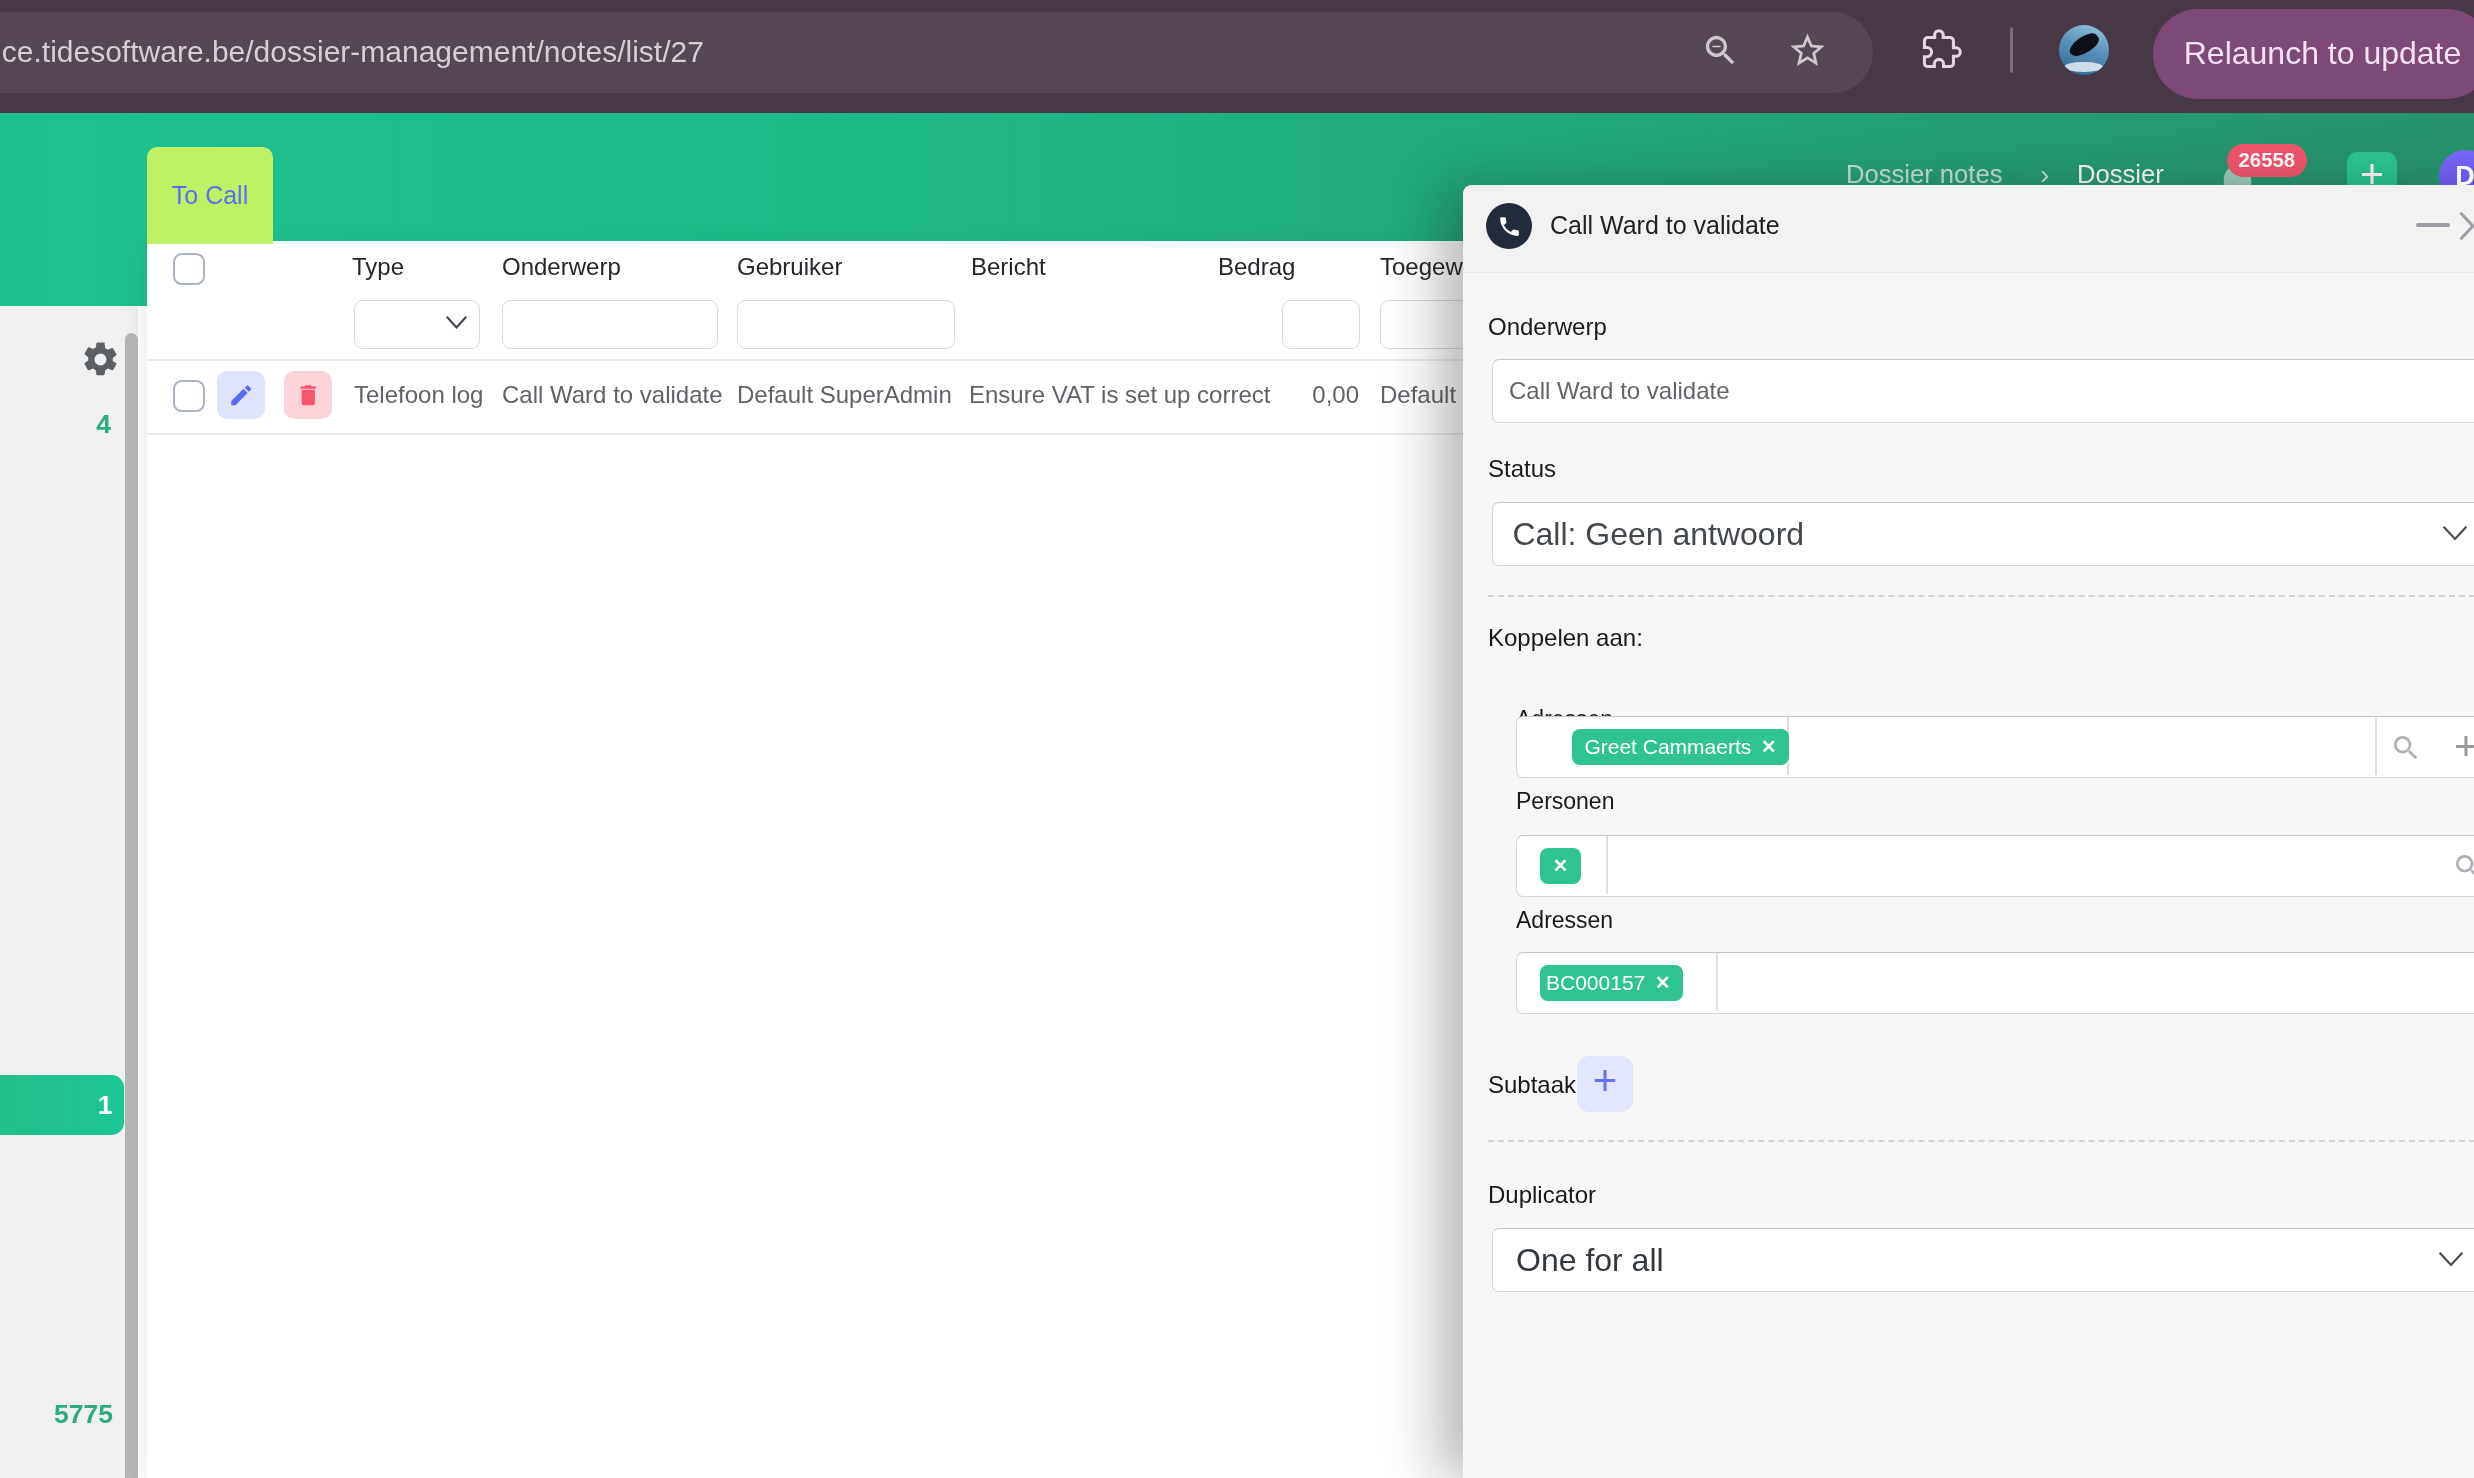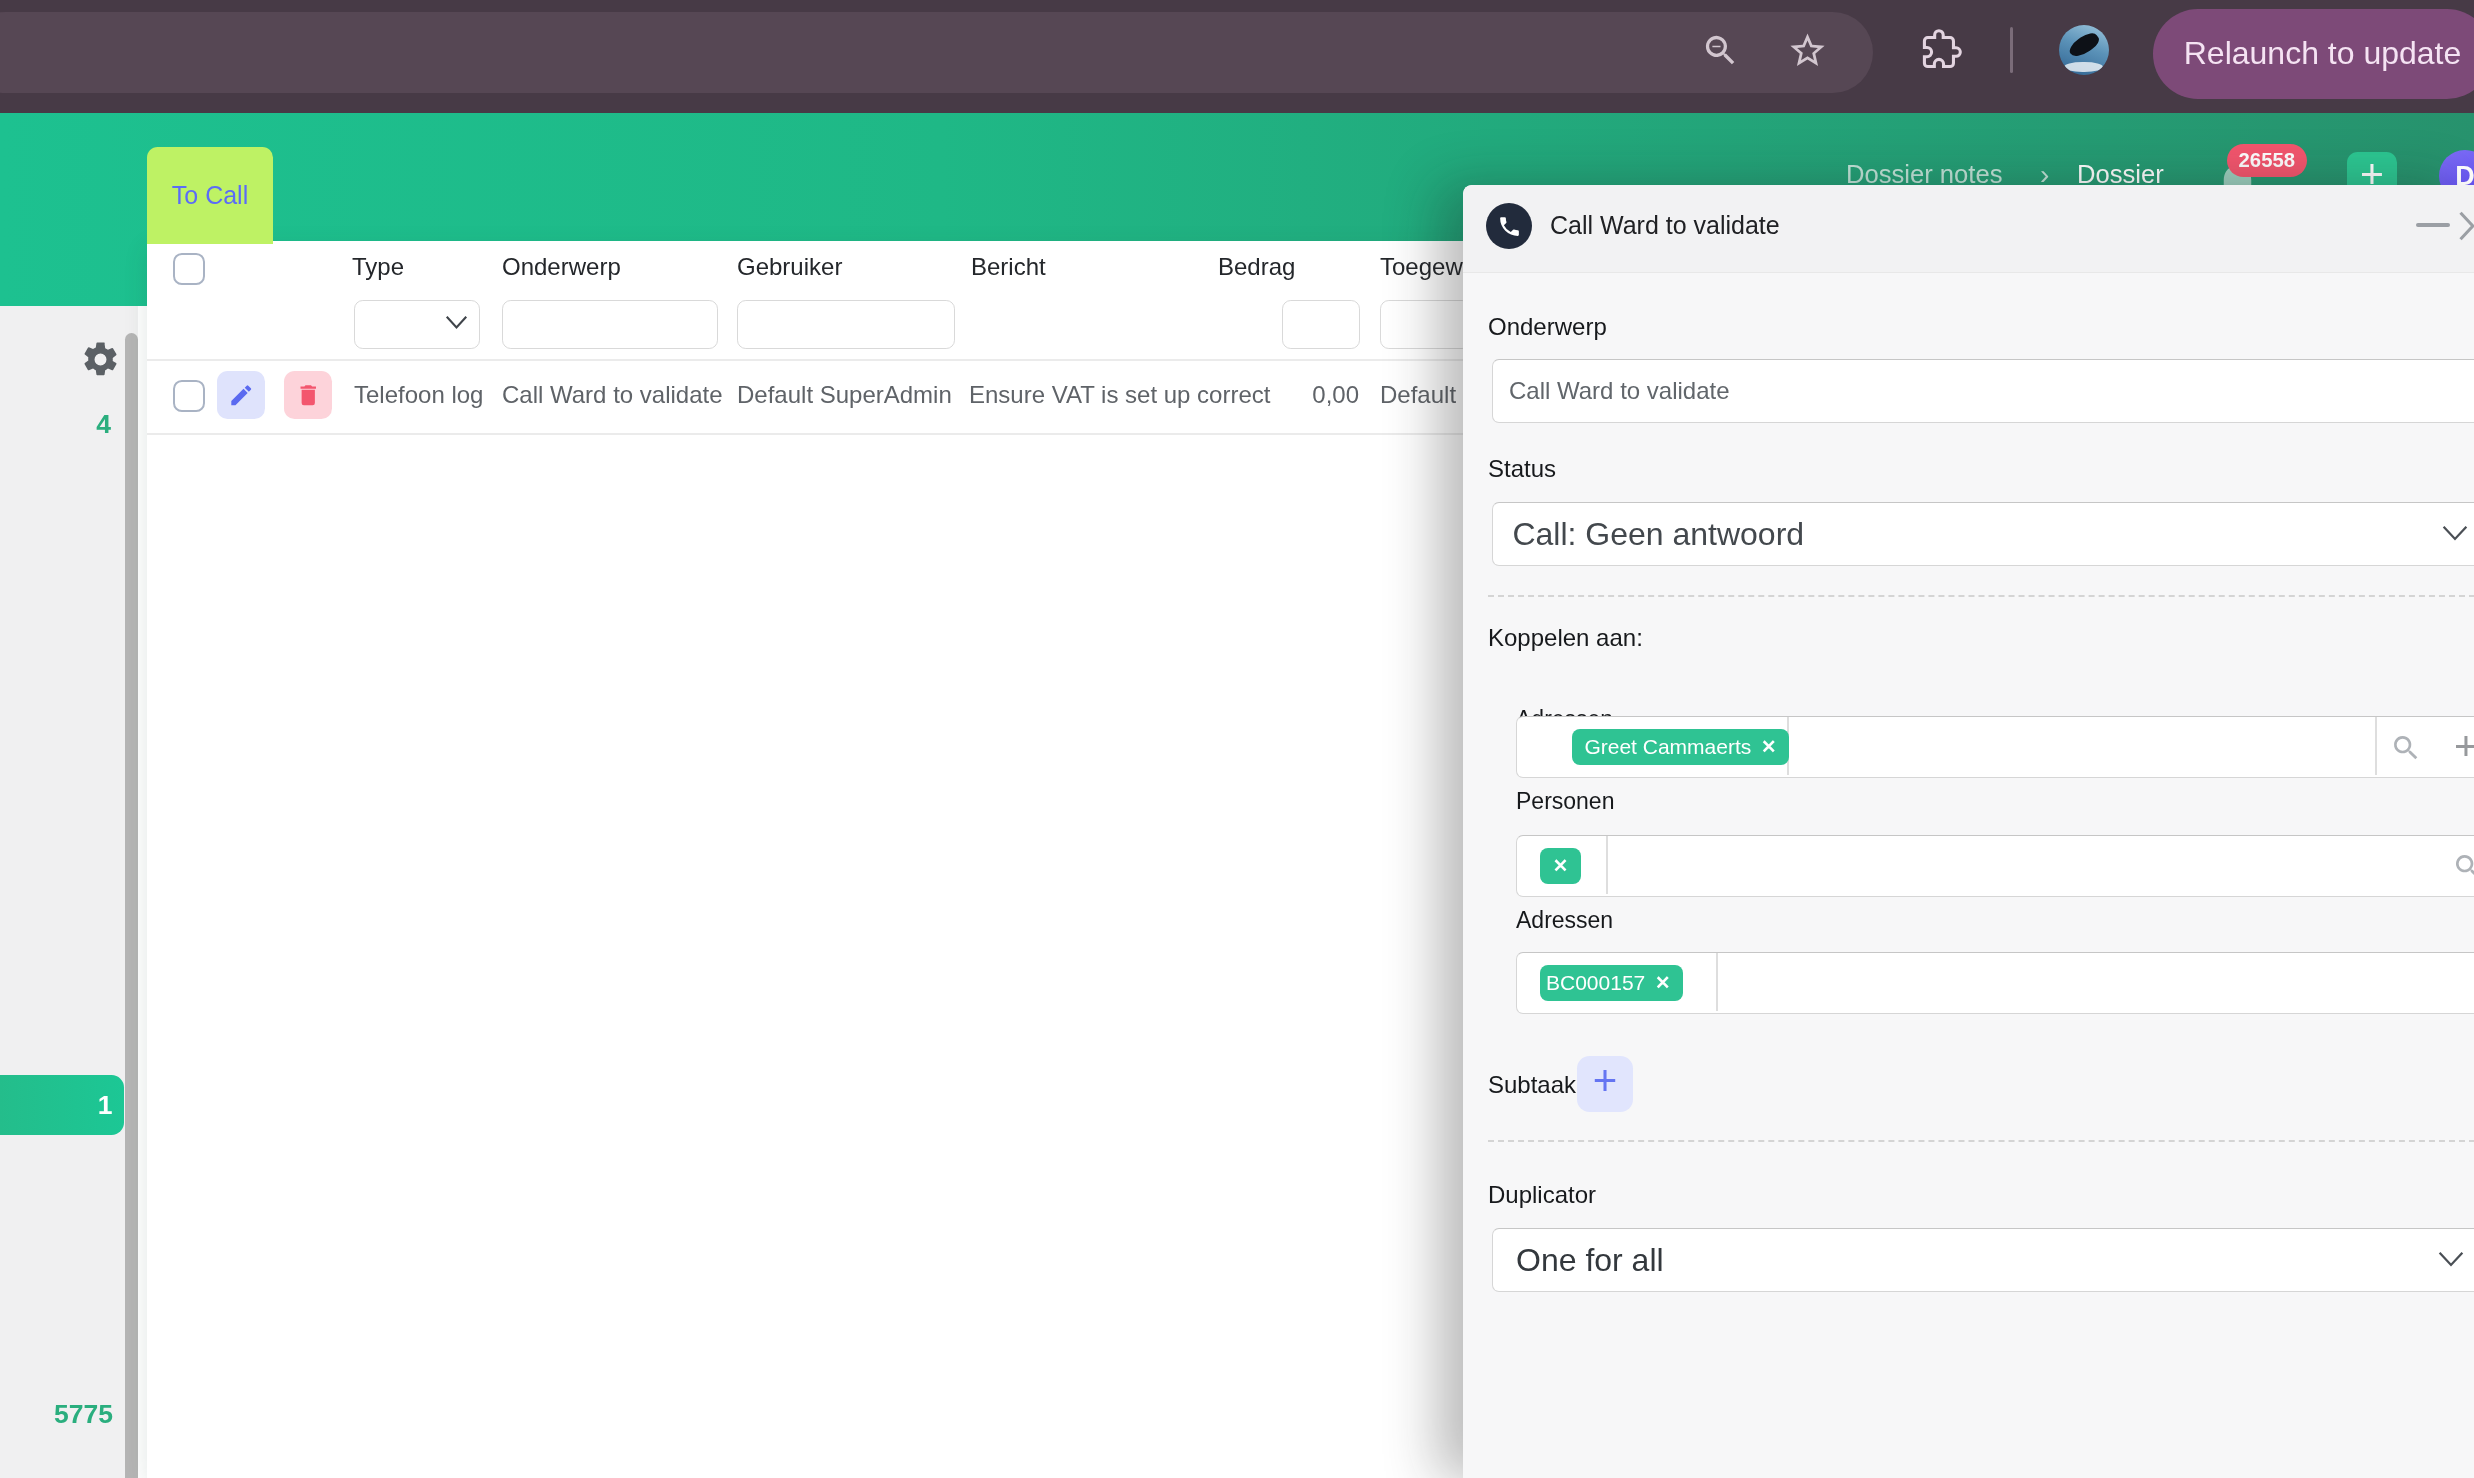--- a/index.html
+++ b/index.html
@@ -92,20 +92,21 @@
         color:#6575f2;font-size:42px;z-index:42;}
   input{font-family:"Liberation Sans",sans-serif;}
 </style>
 </head>
 <body>
 
 <div id="screen">
 
   <div class="abs chrome">
     <div class="abs url-pill"></div>
+    <div class="abs url-text tc">ce.tidesoftware.be/dossier-management/notes/list/27</div>
 
     <svg class="abs chrome-ic" style="left:1701px;top:31px" width="39" height="39" viewBox="0 0 24 24" fill="#d2c6cf">
       <path d="M15.5,14h-.79l-.28-.27a6.5,6.5,0,1,0-.7.7l.27.28v.79l5,4.99L20.49,19Zm-6,0A4.5,4.5,0,1,1,14,9.5,4.49,4.49,0,0,1,9.5,14ZM7,9h5v1H7Z"></path>
     </svg>
     <svg class="abs chrome-ic" style="left:1787px;top:30px" width="41" height="41" viewBox="0 0 24 24" fill="#d2c6cf">
       <path d="M22,9.24l-7.19-.62L12,2,9.19,8.63,2,9.24l5.46,4.73L5.82,21,12,17.27,18.18,21l-1.63-7.03ZM12,15.4l-3.76,2.27,1-4.28L5.92,10.5l4.38-.38L12,6.1l1.71,4.04,4.38.38L14.77,13.4l1,4.28Z"></path>
     </svg>
     <svg class="abs" style="left:1921px;top:29px" width="41" height="41" viewBox="0 0 24 24" fill="none" stroke="#e3d4e0" stroke-width="1.8">
       <path d="M20.5,11H19V7a2,2,0,0,0-2-2H13V3.5a2.5,2.5,0,0,0-5,0V5H4A2,2,0,0,0,2,7v3.8H3.5a2.7,2.7,0,0,1,0,5.4H2V20a2,2,0,0,0,2,2H7.8V20.5a2.7,2.7,0,0,1,5.4,0V22H17a2,2,0,0,0,2-2V16h1.5a2.5,2.5,0,0,0,0-5Z"></path>
     </svg>

